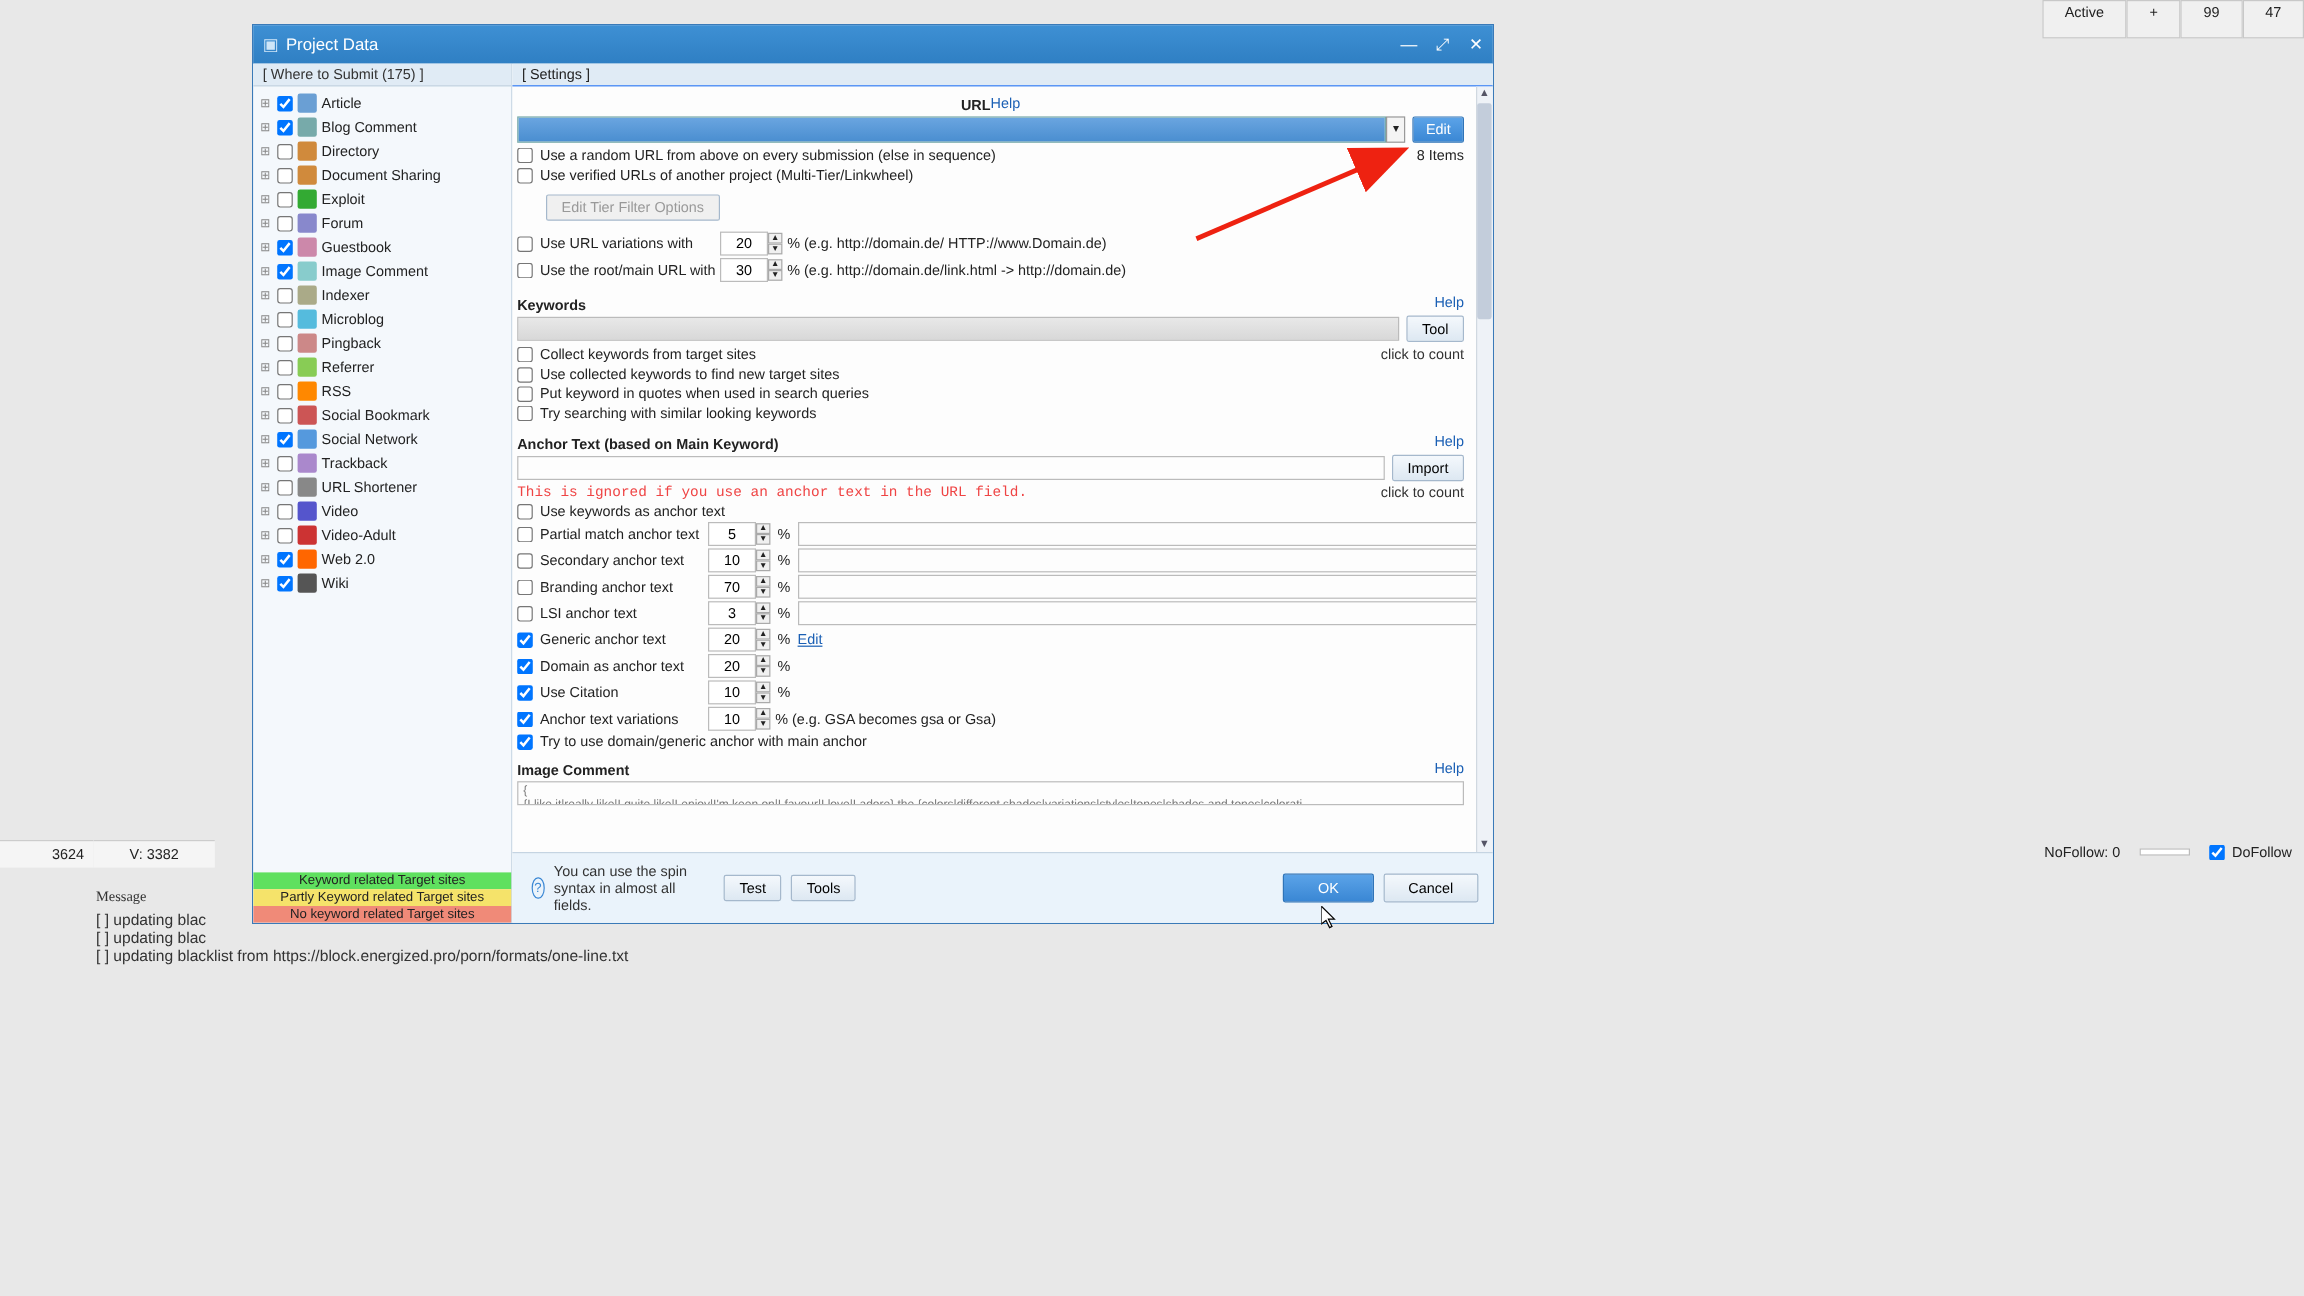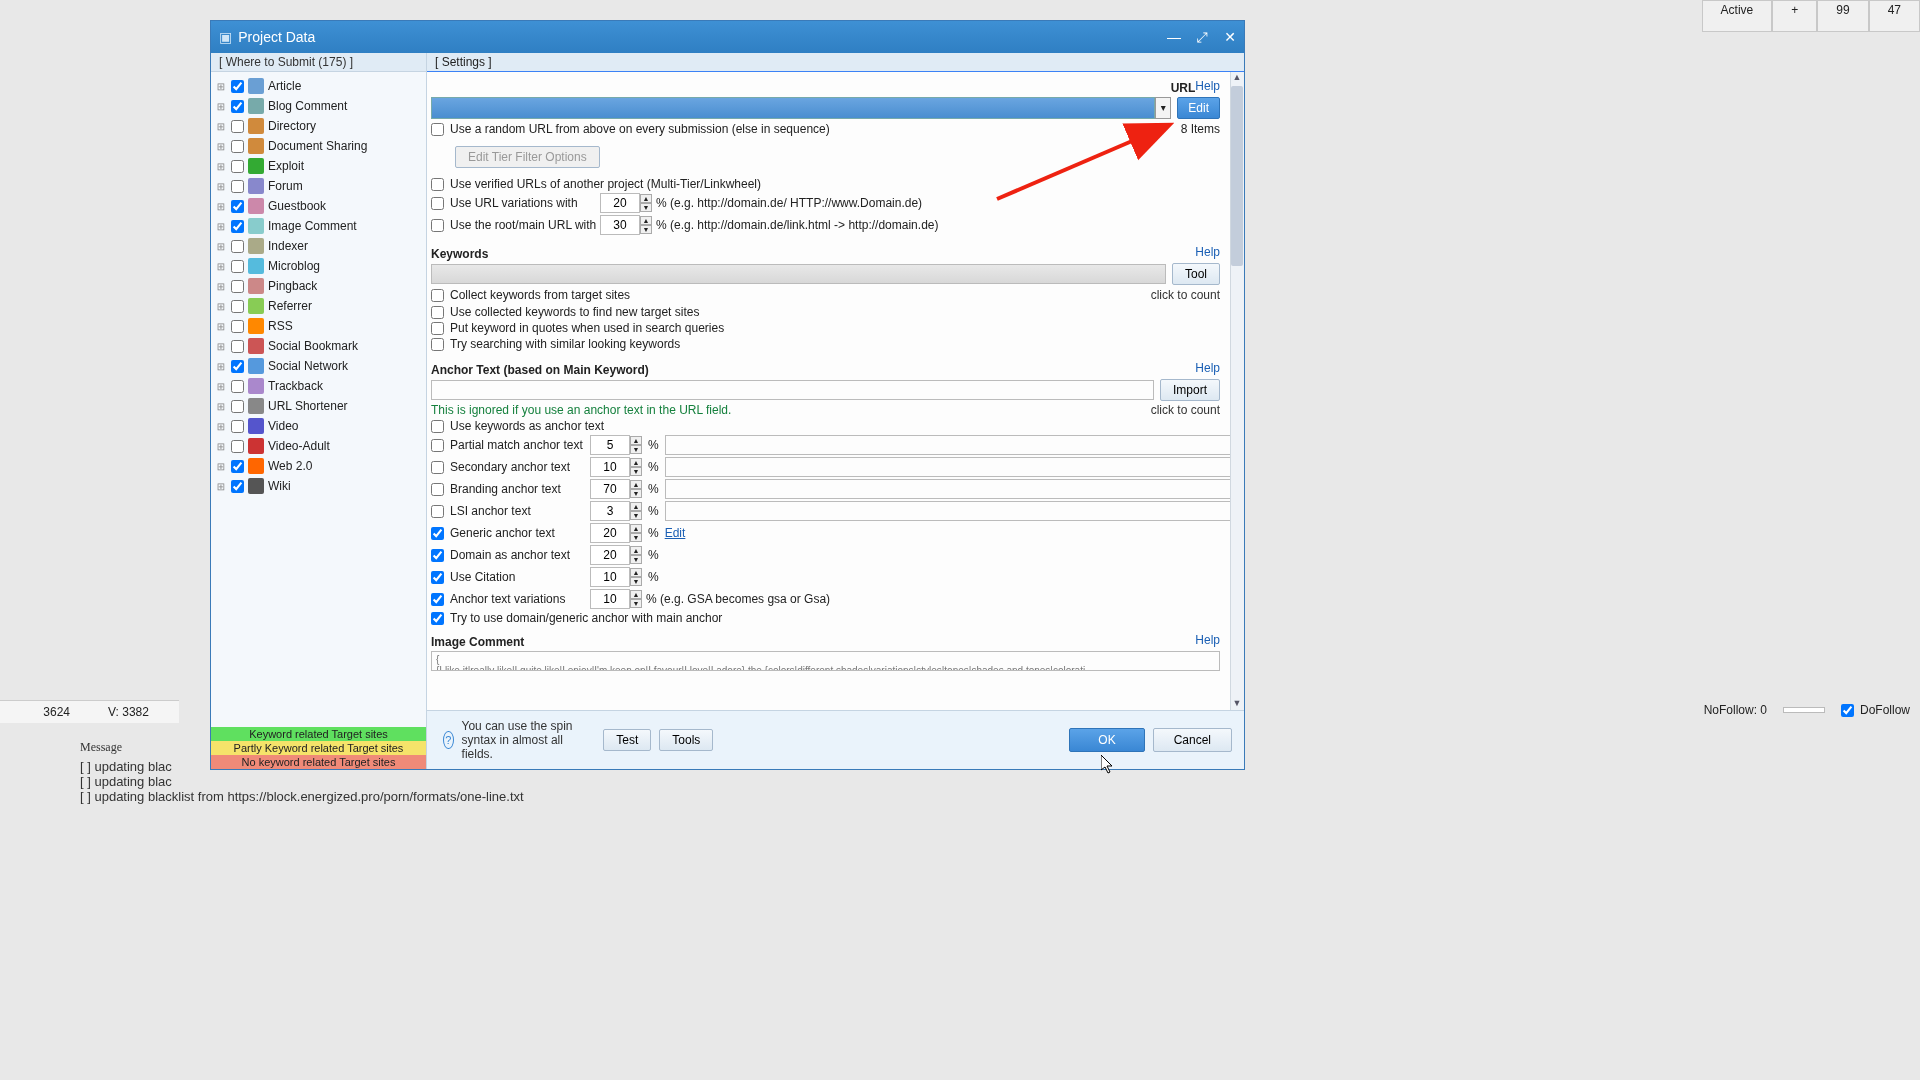--- a/index.html
+++ b/index.html
@@ -45,21 +45,21 @@
   .help-link { color: #1a5fb4; cursor: default; font-size: 12px; }
   .url-field { flex: 1; height: 22px; background: linear-gradient(#6aa5e0,#4a8ed0); border: 1px solid #7aa; }
   .btn { border: 1px solid #a5b8cc; background: linear-gradient(#f4f8fc,#dde8f2); padding: 3px 12px; font-size: 12px; cursor: default; border-radius: 2px; }
   .btn.primary { background: linear-gradient(#5ba3e8,#3a87d4); color: #fff; border-color: #2f74b8; }
   .btn.disabled { color: #999; background: #f0f0f0; }
   .spin { width: 40px; height: 20px; border: 1px solid #bbb; text-align: center; font-size: 12px; }
   .spinbtns { display: inline-flex; flex-direction: column; }
   .spinbtns span { font-size: 7px; line-height: 7px; border: 1px solid #aaa; background: #f0f0f0; width: 12px; text-align: center; cursor: default; }
   .textfield { border: 1px solid #bbb; height: 20px; background: #fdfdfd; flex: 1; }
   .textfield.blur { background: linear-gradient(#e8e8e8,#d8d8d8); }
-  .hint { color: #15803d; font-size: 12px; }
+  .hint { color: #ef4444; font-size: 12px; font-family: Liberation Mono, monospace; }
   
   .footer { border-top: 1px solid #c5d4e2; padding: 8px 12px; display: flex; align-items: center; gap: 8px; background: #eaf3fb; }
   .footer .tip { flex: 1; display: flex; align-items: center; font-size: 12px; color: #333; margin-left: 4px; }
   .footer .tip .q { width: 18px; height: 18px; border-radius: 50%; border: 1px solid #3a87d4; color: #3a87d4; text-align: center; font-size: 11px; line-height: 16px; margin-right: 8px; }
   
   
   .arrow { position: absolute; pointer-events: none; }
   
   
   .cursor { position: absolute; width: 14px; height: 20px; pointer-events: none; z-index: 100; }
@@ -233,43 +233,43 @@
         <div class="l1">Keyword related Target sites</div>
         <div class="l2">Partly Keyword related Target sites</div>
         <div class="l3">No keyword related Target sites</div>
       </div>
     </div>
 
     <div class="right">
       <div class="right-header">[ Settings ]</div>
       <div class="content">
 
-        <div class="row" style="justify-content:flex-end; padding-right:14px">
+        <div class="row" style="justify-content:center; padding-right:14px">
           <span class="section-label">URL</span>
           <span class="help-link">Help</span>
         </div>
         <div class="row" style="padding-right:14px">
           <div class="url-field"></div>
           <div style="width:16px;height:22px;border:1px solid #999;background:#f4f4f4;text-align:center;font-size:10px;line-height:20px">▾</div>
           <button class="btn primary" style="margin-left:6px;padding:3px 10px">Edit</button>
         </div>
         <div class="row" style="justify-content:space-between; padding-right:14px">
           <label class="row">
               <input type="checkbox" style="">
               <span>Use a random URL from above on every submission (else in sequence)</span>
             </label>
           <span>8 Items</span>
         </div>
+        <div class="row">
+            <input type="checkbox" style="">
+            <span>Use verified URLs of another project (Multi-Tier/Linkwheel)</span>
+          </div>
         <div class="row" style="padding:8px 0 8px 24px">
           <button class="btn disabled">Edit Tier Filter Options</button>
         </div>
-        <div class="row">
-            <input type="checkbox" style="">
-            <span>Use verified URLs of another project (Multi-Tier/Linkwheel)</span>
-          </div>
         <div class="row">
           <input type="checkbox" style="">
           <span style="width:150px">Use URL variations with</span>
           <input class="spin" value="20" style="">
           <span class="spinbtns">
               <span>▲</span>
               <span>▼</span>
             </span>
           <span style="margin-left:4px">% (e.g. http://domain.de/ HTTP://www.Domain.de)</span>
         </div>

